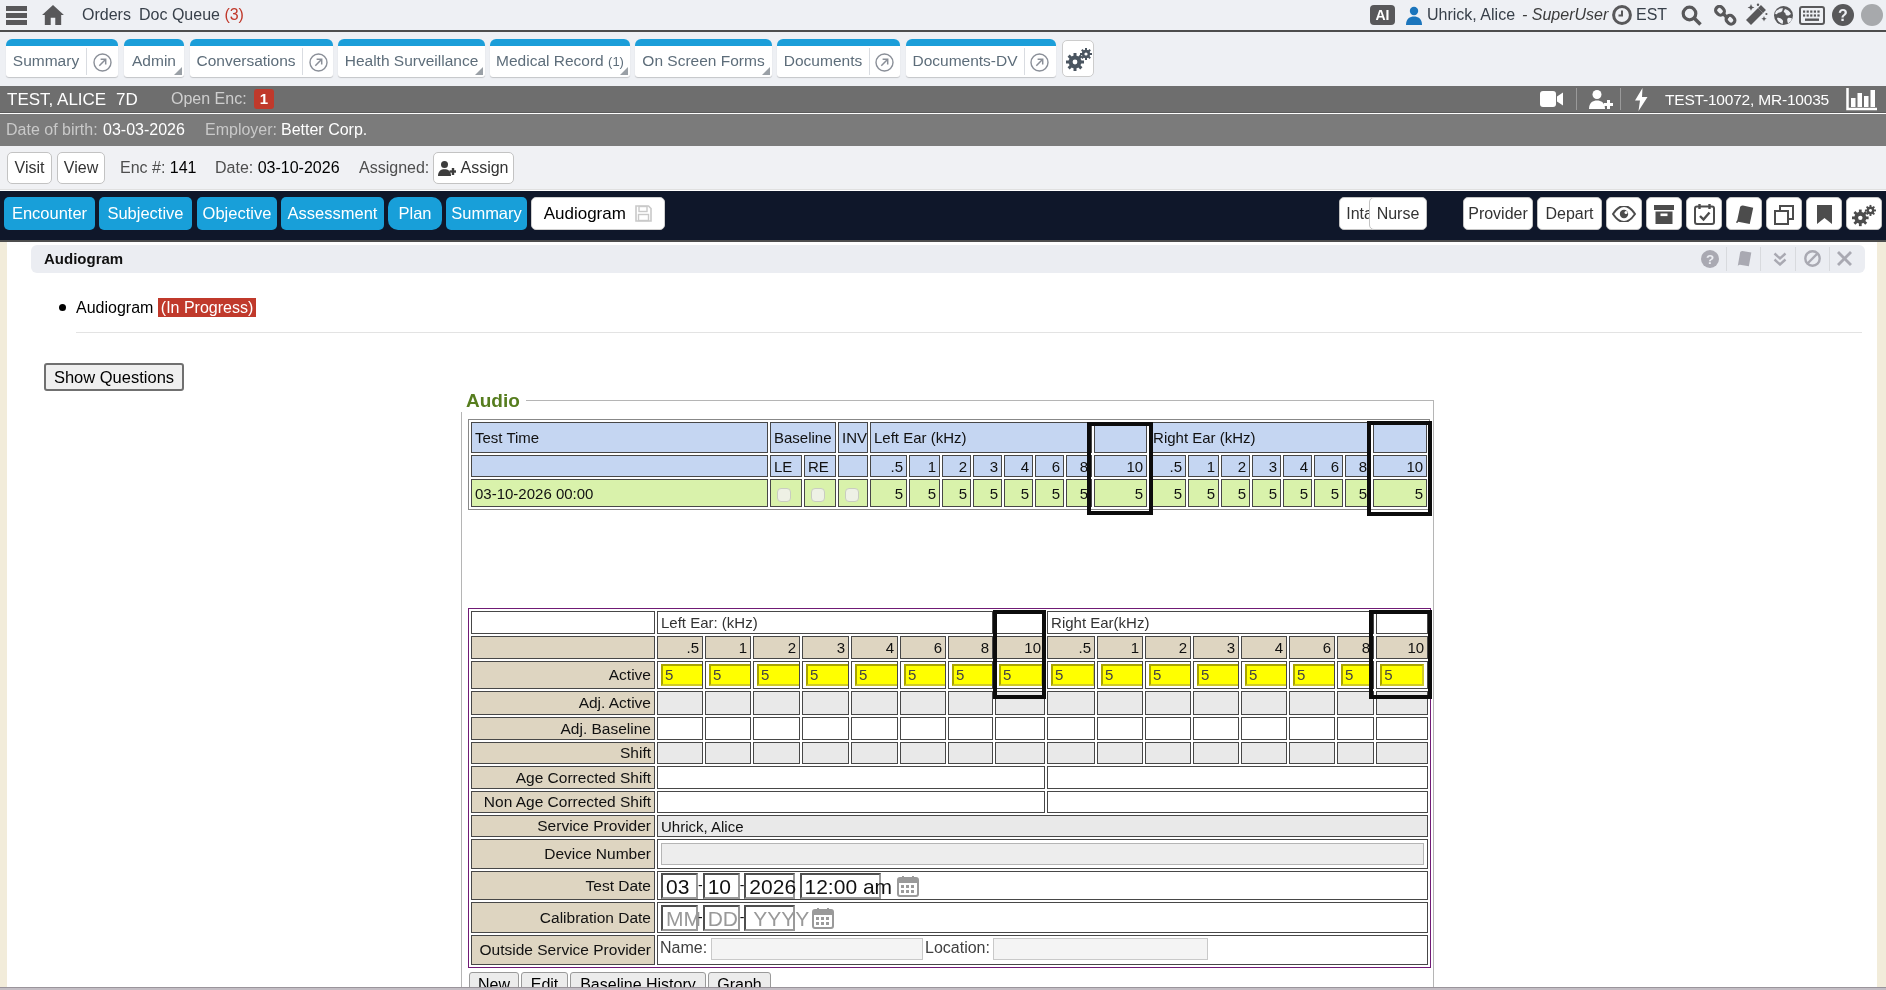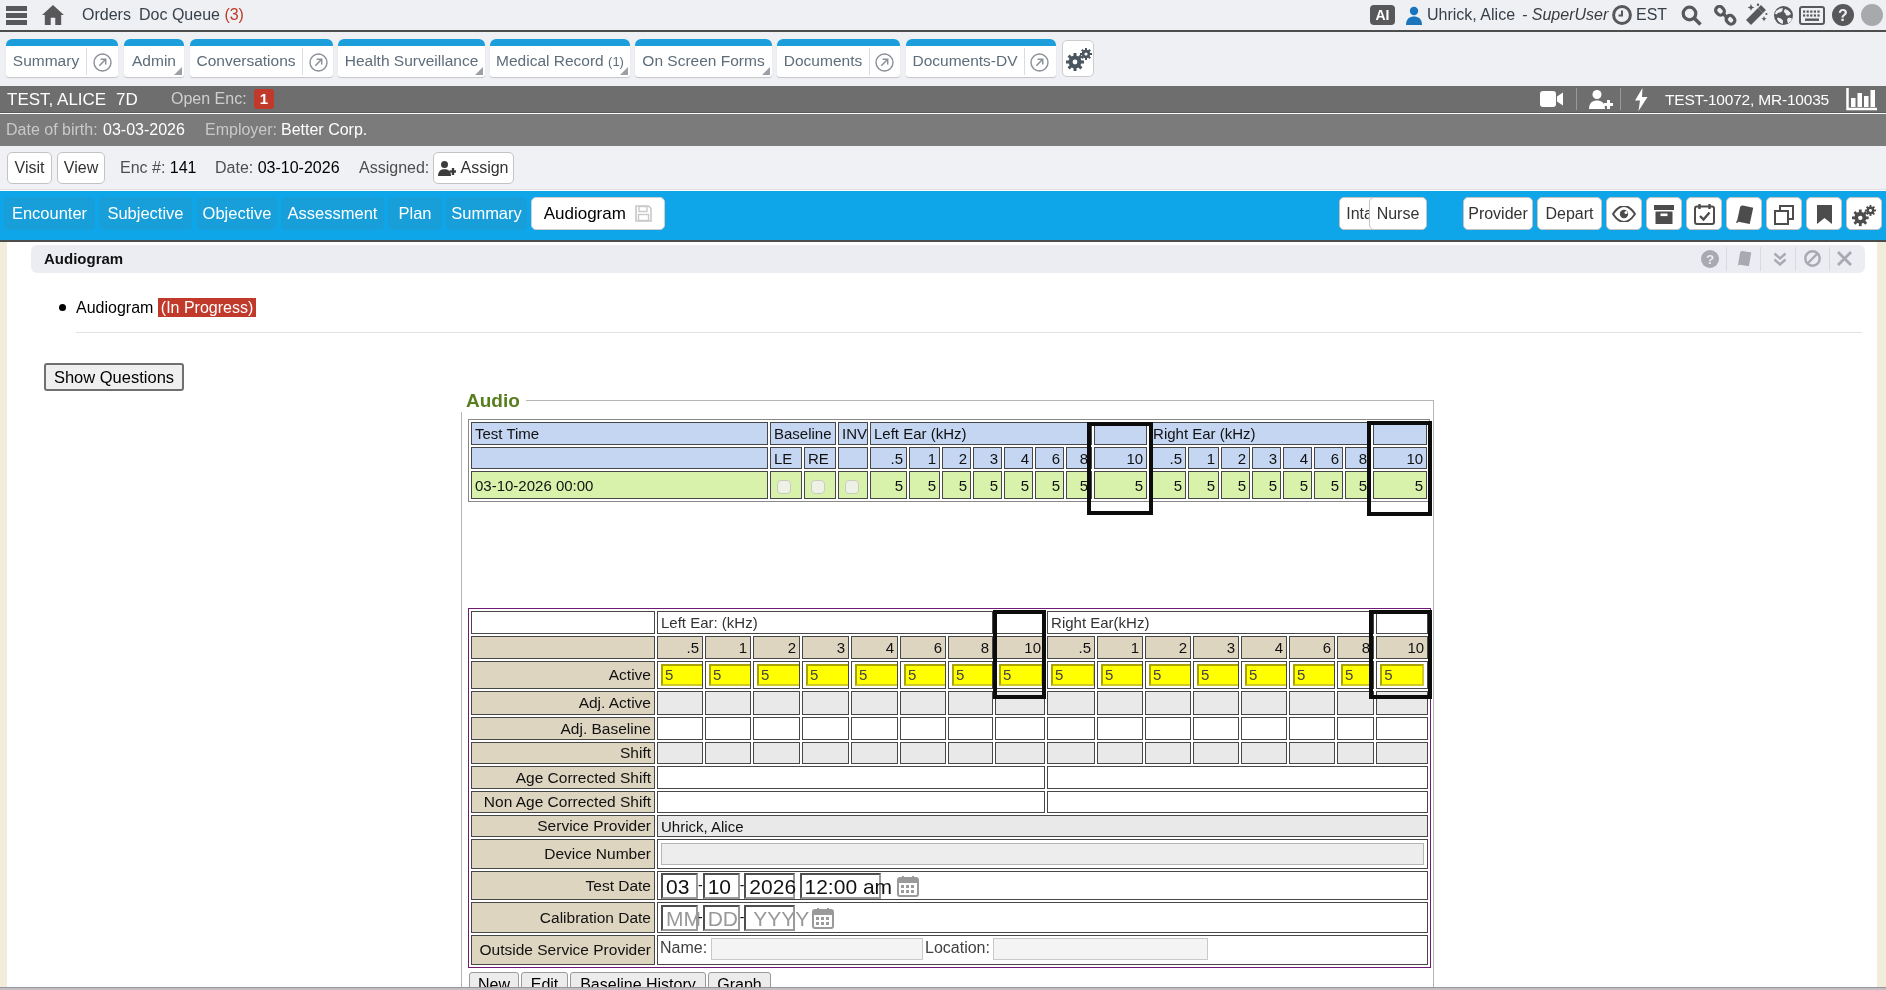--- a/index.html
+++ b/index.html
@@ -20,21 +20,21 @@
 .tab:before { content:""; position:absolute; left:0; top:0; right:0; height:7px; background:#1b9ed9; border-radius:6px 6px 0 0; }
 .tab .lbl { position:absolute; left:0; top:7px; height:31px; line-height:30px; font-size:15.5px; color:#5d6d7a; width:100%; text-align:center; white-space:nowrap; }
 .tab .sep { position:absolute; top:9px; bottom:2px; width:1px; background:#d9dce1; }
 .tab .corner { position:absolute; right:2px; bottom:2px; width:0; height:0; border-left:8px solid transparent; border-bottom:8px solid #9aa0a6; }
 .linkicon { position:absolute; top:14px; width:19px; height:19px; }
 
 
 #pbar1 { position:absolute; left:0; top:86px; width:1886px; height:27px; background:#6e6e6e; border-bottom:1px solid #5c5c5c; color:#fff; }
 #pbar2 { position:absolute; left:0; top:114px; width:1886px; height:32px; background:#7b7b7b; color:#fff; }
 #visitrow { position:absolute; left:0; top:146px; width:1886px; height:44px; background:#f0f1f4; border-bottom:1px solid #e0e0e0;}
-#encrow { position:absolute; left:0; top:191px; width:1886px; height:49px; background:#0ea5e9; }
+#encrow { position:absolute; left:0; top:191px; width:1886px; height:49px; background:#0f172a; }
 #encborder { position:absolute; left:0; top:240px; width:1886px; height:2px; background:#4d4d4d; }
 
 .wbtn { position:absolute; background:#fff; border:1px solid #c3c3c3; border-radius:5px; color:#333; text-align:center; }
 .bluebtn { position:absolute; top:6px; height:33px; background:#189fd9; border-radius:5px; color:#fff; font-size:16.5px; text-align:center; line-height:32px; }
 
 
 #content { position:absolute; left:0; top:242px; width:1886px; height:748px; background:#fff; }
 .beige { position:absolute; top:0; bottom:0; width:7px; background:#f2ecda; }
 #sechead { position:absolute; left:31px; top:3px; width:1834px; height:28px; background:#ebedf2; border-radius:6px; }
 #sechead .ttl { position:absolute; left:13px; top:0; height:28px; line-height:27px; font-weight:bold; font-size:15px; color:#111; }
@@ -269,21 +269,21 @@
           <line x1="11.5" y1="10.5" x2="18" y2="10.5"></line>
         </g>
       </svg>Assign</div>
 </div>
 
 <div id="encrow">
   <div class="bluebtn" style="left:4px;width:91px;">Encounter</div>
   <div class="bluebtn" style="left:99px;width:93px;">Subjective</div>
   <div class="bluebtn" style="left:197px;width:80px;">Objective</div>
   <div class="bluebtn" style="left:281px;width:103px;">Assessment</div>
-  <div class="bluebtn" style="left:388px;width:54px;">Plan</div>
+  <div class="bluebtn" style="left:388px;width:54px;border-radius:10px;">Plan</div>
   <div class="bluebtn" style="left:446px;width:81px;">Summary</div>
   <div class="wbtn" style="left:531px;top:6px;width:134px;height:33px;border-color:#cfcfcf;font-size:17px;line-height:31px;color:#000;">Audiogram&nbsp;&nbsp;<svg style="display:inline-block;vertical-align:-3px;" width="17" height="17" viewBox="0 0 17 17">
         <path d="M1 1 L13.5 1 L16 3.5 L16 16 L1 16 Z" fill="none" stroke="#c9c9c9" stroke-width="1.6"></path>
         <rect x="4" y="1.5" width="8" height="5" fill="none" stroke="#c9c9c9" stroke-width="1.4"></rect>
         <rect x="3.5" y="9.5" width="10" height="6" fill="none" stroke="#c9c9c9" stroke-width="1.4"></rect>
       </svg></div>
 
   <div class="wbtn" style="left:1339px;top:6px;width:58px;height:33px;font-size:16px;line-height:31px;">Intake</div>
   <div class="wbtn" style="left:1369px;top:6px;width:58px;height:33px;font-size:16px;line-height:31px;">Nurse</div>
   <div class="wbtn" style="left:1463px;top:6px;width:70px;height:33px;font-size:16px;line-height:31px;">Provider</div>
@@ -406,21 +406,21 @@
       <col style="width:37px">
         <col style="width:31px">
         <col style="width:29px">
         <col style="width:29px">
         <col style="width:29px">
         <col style="width:29px">
         <col style="width:26px">
         <col style="width:54px">
     </colgroup>
     <tbody>
-        <tr style="height:23px;">
+        <tr style="height:31px;">
       <td>Test Time</td>
       <td colspan="2">Baseline</td>
       <td>INV</td>
       <td colspan="7">Left Ear (kHz)</td>
       <td></td>
       <td colspan="7">Right Ear (kHz)</td>
       <td></td>
     </tr>
     <tr style="height:22px;">
       <td></td>

